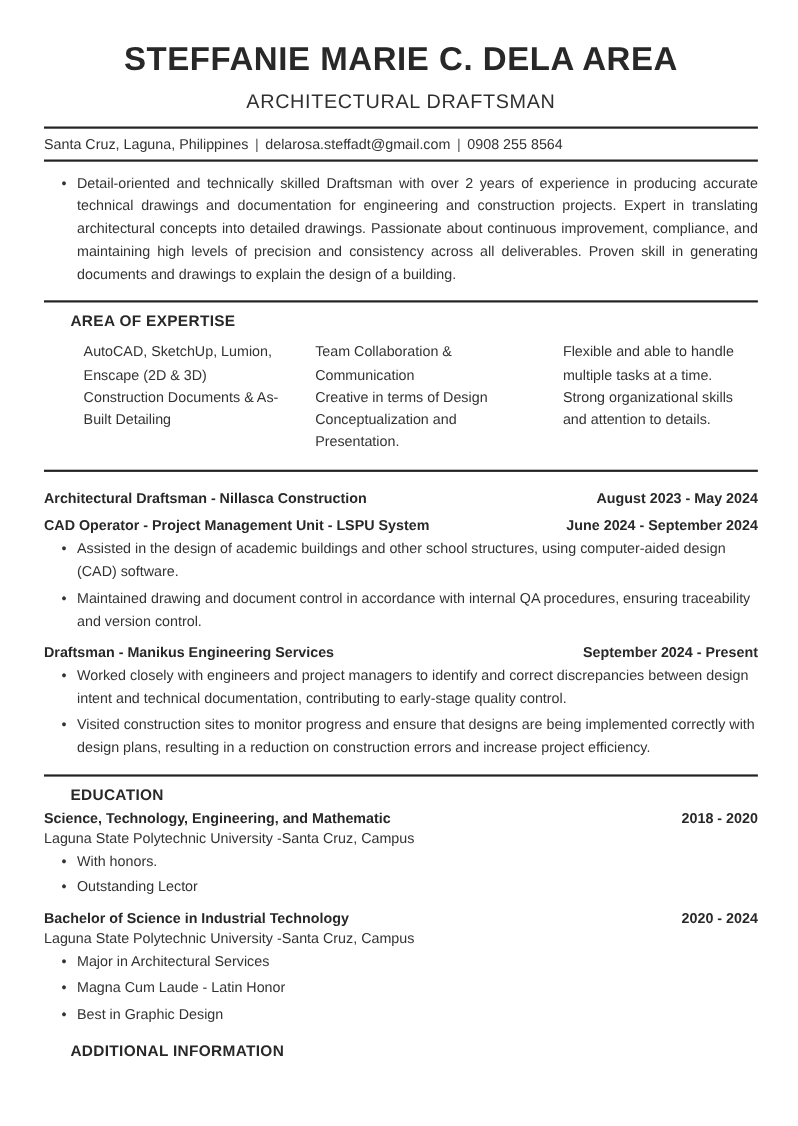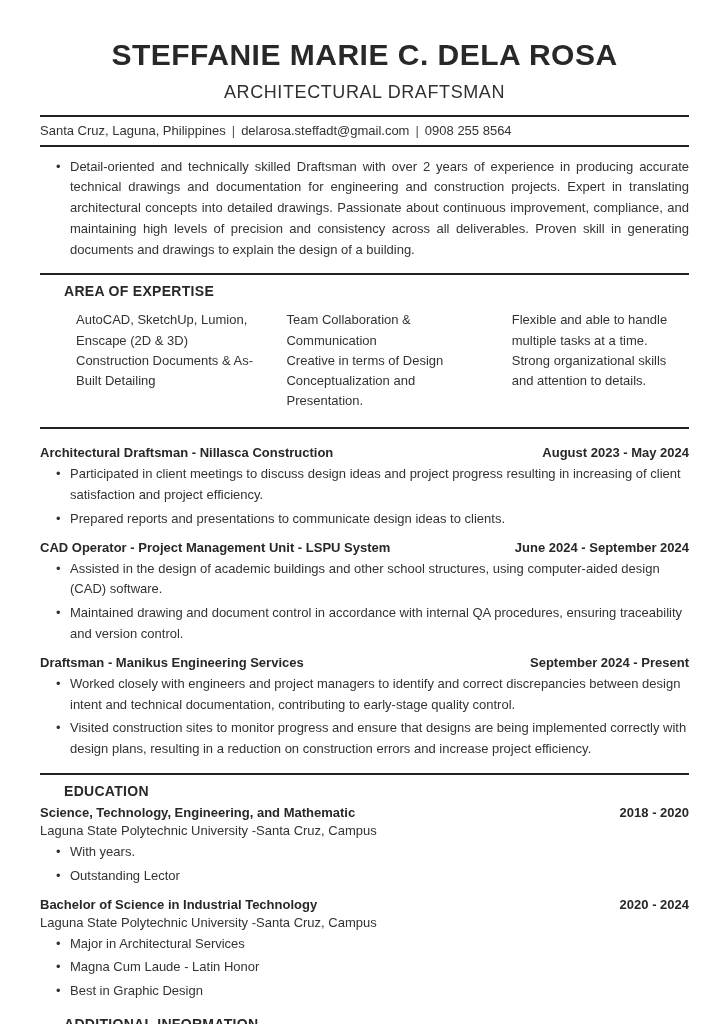--- a/index.html
+++ b/index.html
@@ -119,21 +119,21 @@
   .section-gap { height: 10px; }
   .exp-heading-gap { height: 6px; }
   
   .additional-heading { margin-top: 14px; margin-bottom: 6px; }
 </style>
 </head>
 <body>
 
 <div class="page">
 
-  <h1 class="name">STEFFANIE MARIE C. DELA ROSA</h1>
+  <h1 class="name">STEFFANIE MARIE C. DELA AREA</h1>
   <h2 class="job-title-sub">ARCHITECTURAL DRAFTSMAN</h2>
 
   <hr class="rule rule-top">
 
   <div class="contact">
     <span>Santa Cruz, Laguna, Philippines</span><span class="sep">|</span><span>delarosa.steffadt@gmail.com</span><span class="sep">|</span><span>0908 255 8564</span>
   </div>
 
   <hr class="rule">
 
@@ -161,24 +161,20 @@
 
   <hr class="rule">
 
   <div class="exp-heading-gap"></div>
 
   <div class="entry">
     <div class="entry-head">
       <span class="entry-title">Architectural Draftsman - Nillasca Construction</span>
       <span class="entry-dates">August 2023 - May 2024</span>
     </div>
-    <ul class="bullets">
-      <li>Participated in client meetings to discuss design ideas and project progress resulting in increasing of client satisfaction and project efficiency.</li>
-      <li>Prepared reports and presentations to communicate design ideas to clients.</li>
-    </ul>
   </div>
 
   <div class="entry">
     <div class="entry-head">
       <span class="entry-title">CAD Operator - Project Management Unit - LSPU System</span>
       <span class="entry-dates">June 2024 - September 2024</span>
     </div>
     <ul class="bullets">
       <li>Assisted in the design of academic buildings and other school structures, using computer-aided design (CAD) software.</li>
       <li>Maintained drawing and document control in accordance with internal QA procedures, ensuring traceability and version control.</li>
@@ -201,21 +197,21 @@
 
   <h3 class="section-heading">EDUCATION</h3>
 
   <div class="entry" style="margin-top:6px;">
     <div class="entry-head">
       <span class="entry-title">Science, Technology, Engineering, and Mathematic</span>
       <span class="entry-dates">2018 - 2020</span>
     </div>
     <div class="school-line">Laguna State Polytechnic University -Santa Cruz, Campus</div>
     <ul class="bullets" style="padding-left:12px; margin-top:4px;">
-      <li>With years.</li>
+      <li>With honors.</li>
       <li>Outstanding Lector</li>
     </ul>
   </div>
 
   <div class="entry">
     <div class="entry-head">
       <span class="entry-title">Bachelor of Science in Industrial Technology</span>
       <span class="entry-dates">2020 - 2024</span>
     </div>
     <div class="school-line">Laguna State Polytechnic University -Santa Cruz, Campus</div>

